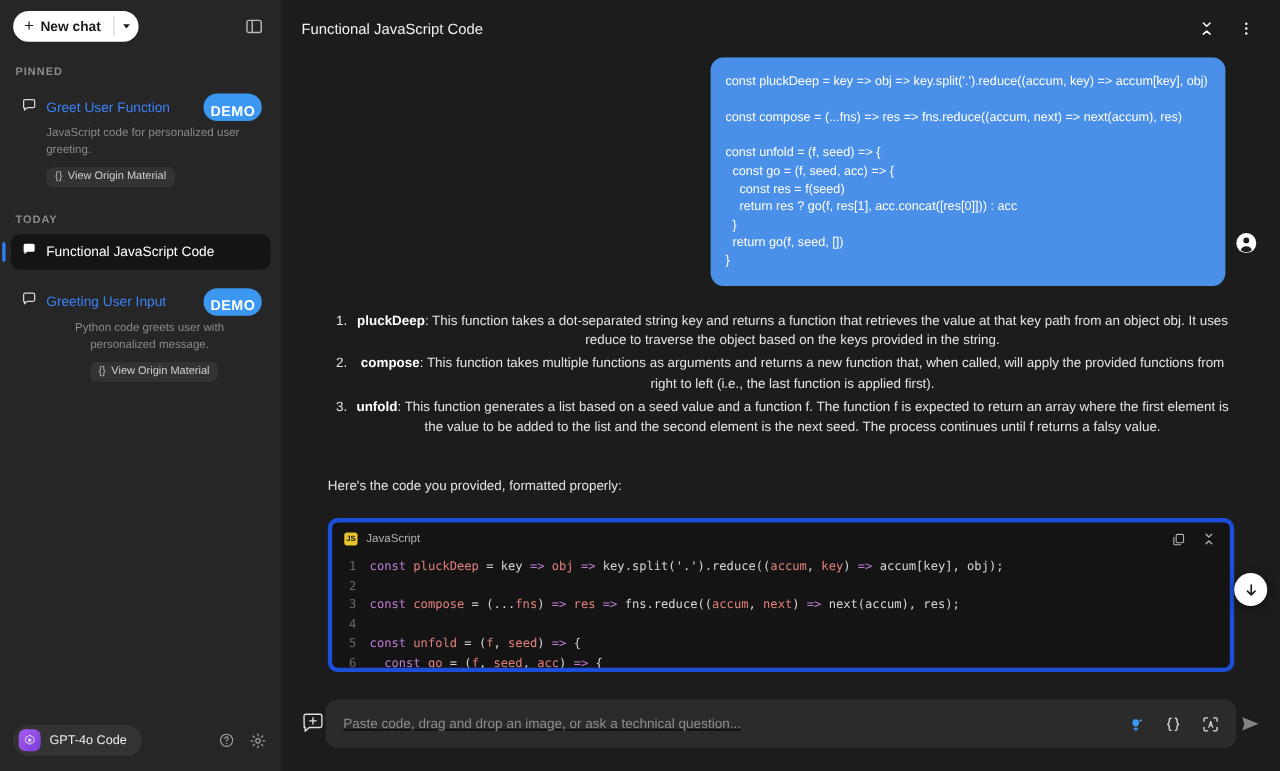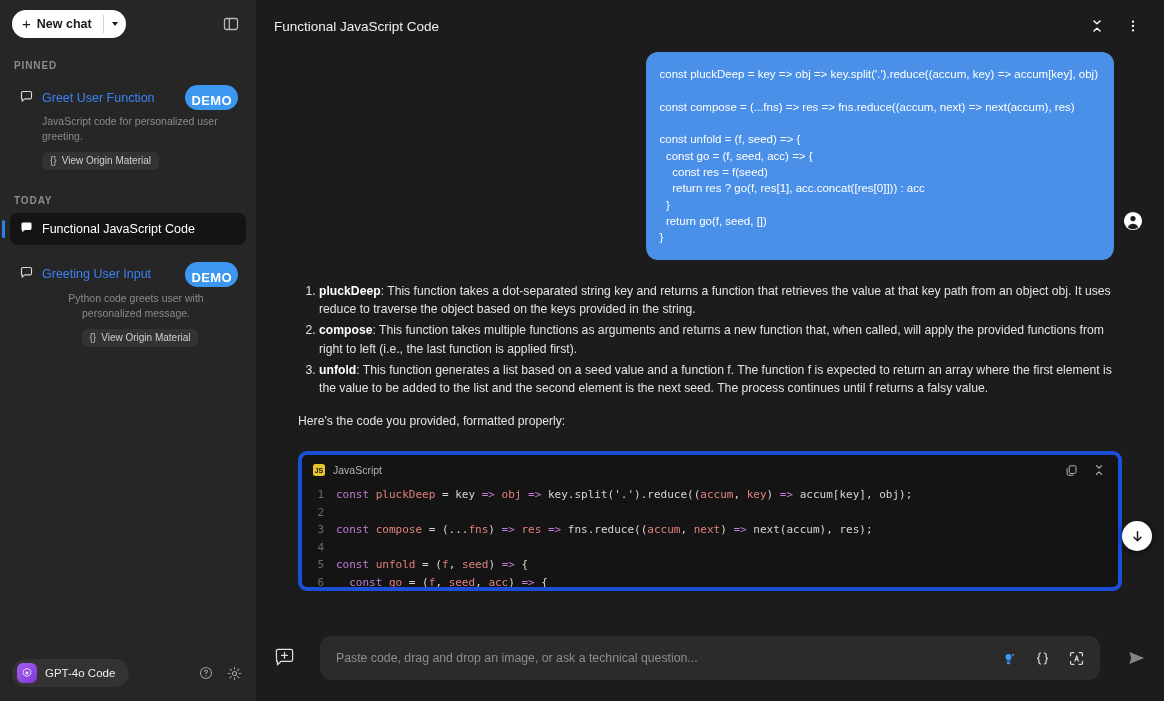--- a/index.html
+++ b/index.html
@@ -158,28 +158,28 @@
     width: 22px; height: 22px; border-radius: 50%;
     flex: 0 0 22px; margin-top: 158px;
     display: flex; align-items: center; justify-content: center;
   }
 
   
   .assistant { margin-top: 22px; padding-right: 22px; }
   .a-para {
     font-size: 12.2px; color: #e3e3e3; line-height: 1.45;
   }
-  ol.a-list { margin: 17px 0 0 0; padding-left: 21px; }
+  ol.a-list { margin: 17px 0 0 0; padding-left: 21px; text-align: center; }
   ol.a-list li {
     font-size: 12.2px; color: #e3e3e3; line-height: 1.5;
     margin-bottom: 3px;
   }
   ol.a-list li::marker { color: #e3e3e3; }
   ol.a-list b { font-weight: 700; color: #ffffff; }
-  .a-para2 { margin-top: 16px; }
+  .a-para2 { margin-top: 36px; }
 
   
   .codeblock {
     margin-top: 20px;
     background: #141414;
     border: 4px solid #1d4ed8;
     border-radius: 9px;
     overflow: hidden;
     max-height: 140px;
   }
@@ -217,21 +217,21 @@
     position: absolute; right: 12px; bottom: 78px;
     width: 30px; height: 30px; border-radius: 50%;
     background: #ffffff; cursor: pointer;
     display: flex; align-items: center; justify-content: center;
     box-shadow: 0 2px 8px rgba(0,0,0,.5);
   }
 
   
   #composer-wrap {
     flex: 0 0 72px; display: flex; align-items: center;
-    padding: 0 14px 14px 18px; gap: 24px;
+    padding: 0 14px 14px 18px; gap: 0; text-decoration: underline;
   }
   #composer-left { width: 22px; height: 22px; cursor: pointer; flex: 0 0 22px; }
   #composer {
     flex: 1; height: 44px;
     background: #2b2b2b; border-radius: 11px;
     display: flex; align-items: center;
     padding: 0 14px 0 16px; gap: 14px;
   }
   #composer-input {
     flex: 1; background: transparent; border: none; outline: none;

